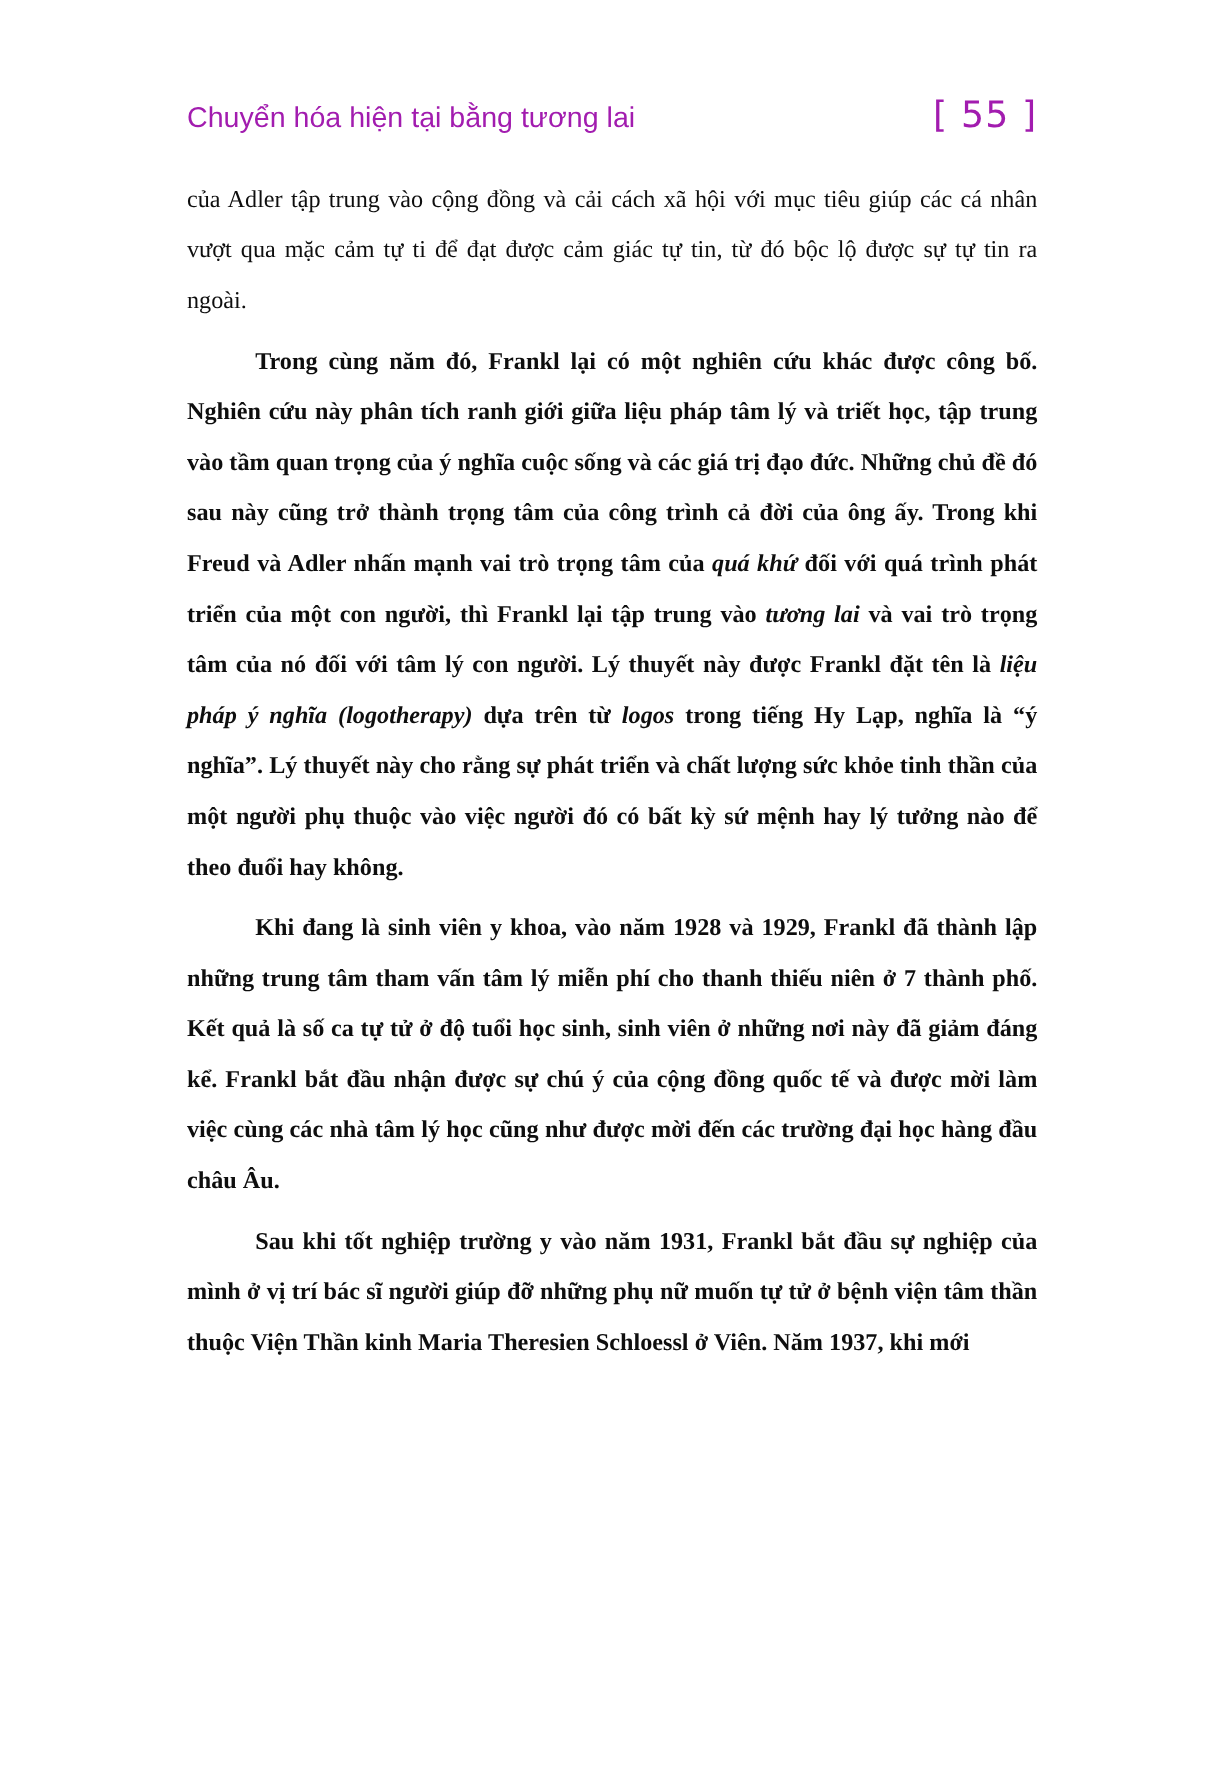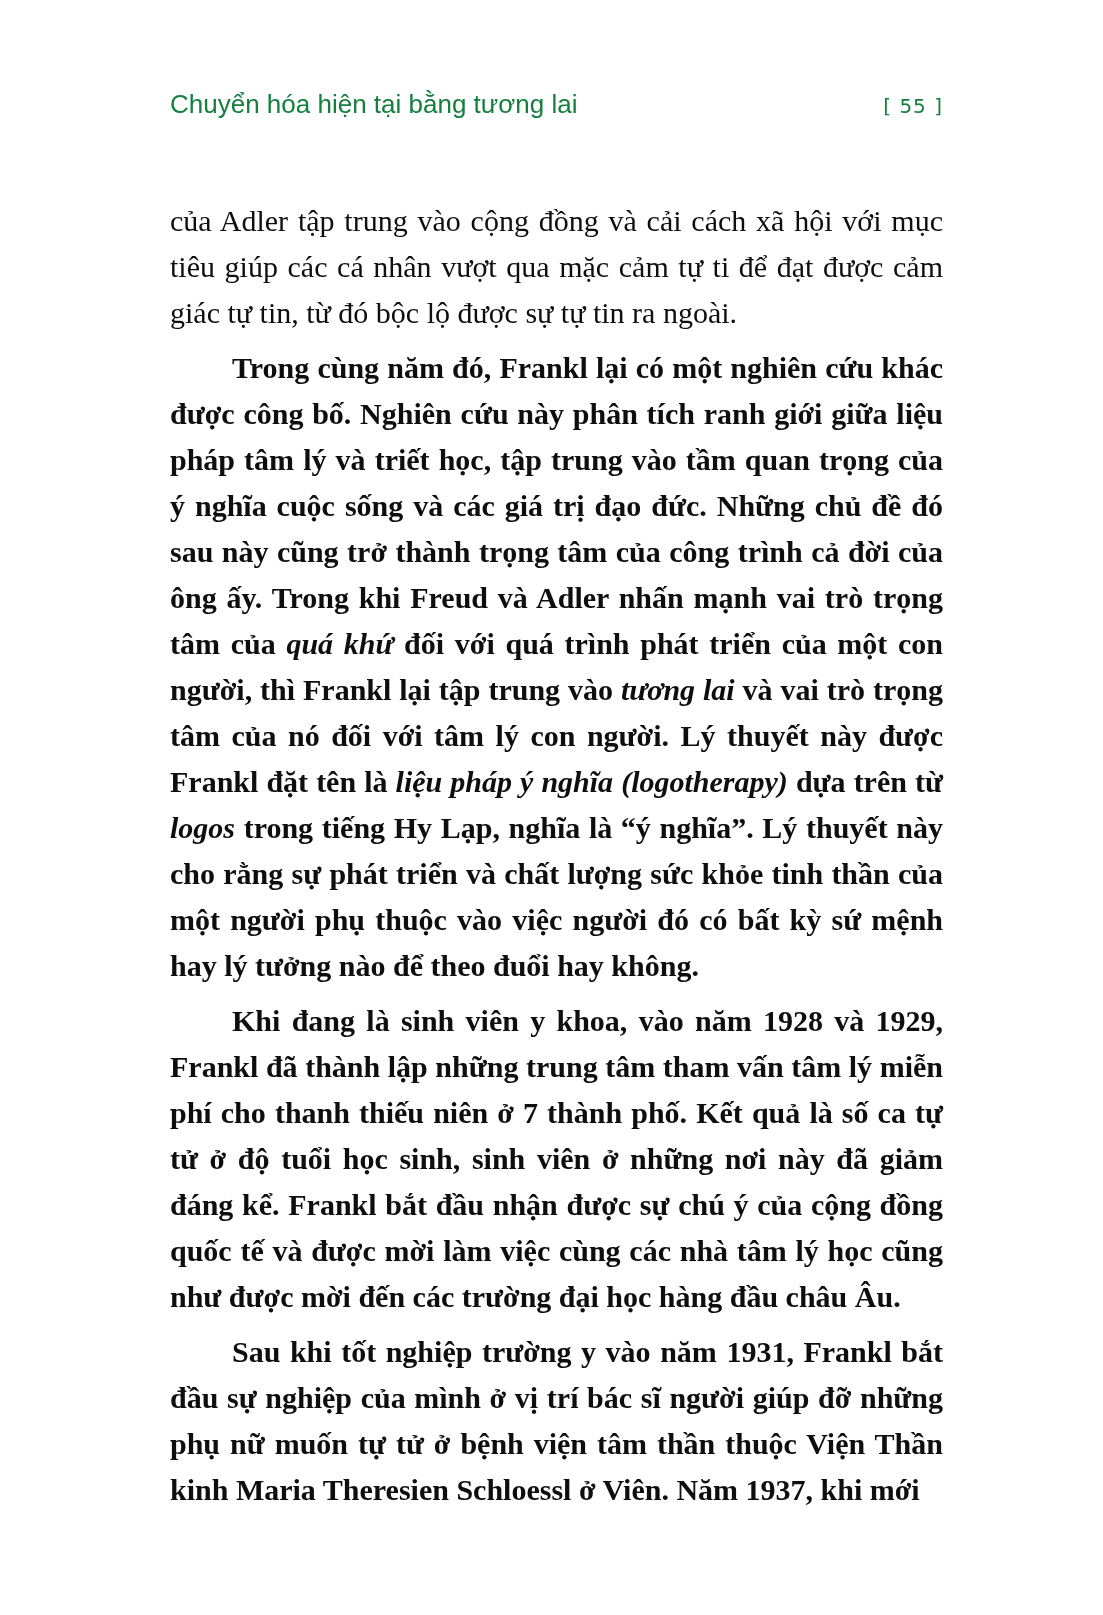--- a/index.html
+++ b/index.html
@@ -19,37 +19,36 @@
     position: absolute;
     top: 88px;
     left: 170px;
     width: 773px;
     display: flex;
     justify-content: space-between;
     align-items: baseline;
     font-family: "Liberation Sans", "DejaVu Sans", sans-serif;
     font-size: 26px;
     line-height: 32px;
-    color: #15803d;
+    color: #a21caf;
   }
   .running-header .pagenum {
     font-family: "DejaVu Sans", "Liberation Sans", sans-serif;
-    font-size: 20px;
+    font-size: 33px;
     letter-spacing: 1px;
   }
   .body-text {
     position: absolute;
     top: 158px;
     left: 170px;
     width: 773px;
     font-family: "Liberation Serif", "DejaVu Serif", serif;
-    font-size: 30px;
+    font-size: 22px;
     line-height: 46px;
     color: #0e0e0e;
-    margin-top: 40px;
   }
   .body-text p {
     margin: 0 0 9px 0;
     text-align: justify;
     text-justify: inter-word;
   }
   .body-text p.indent {
     text-indent: 62px;
     font-weight: bold;
   }

